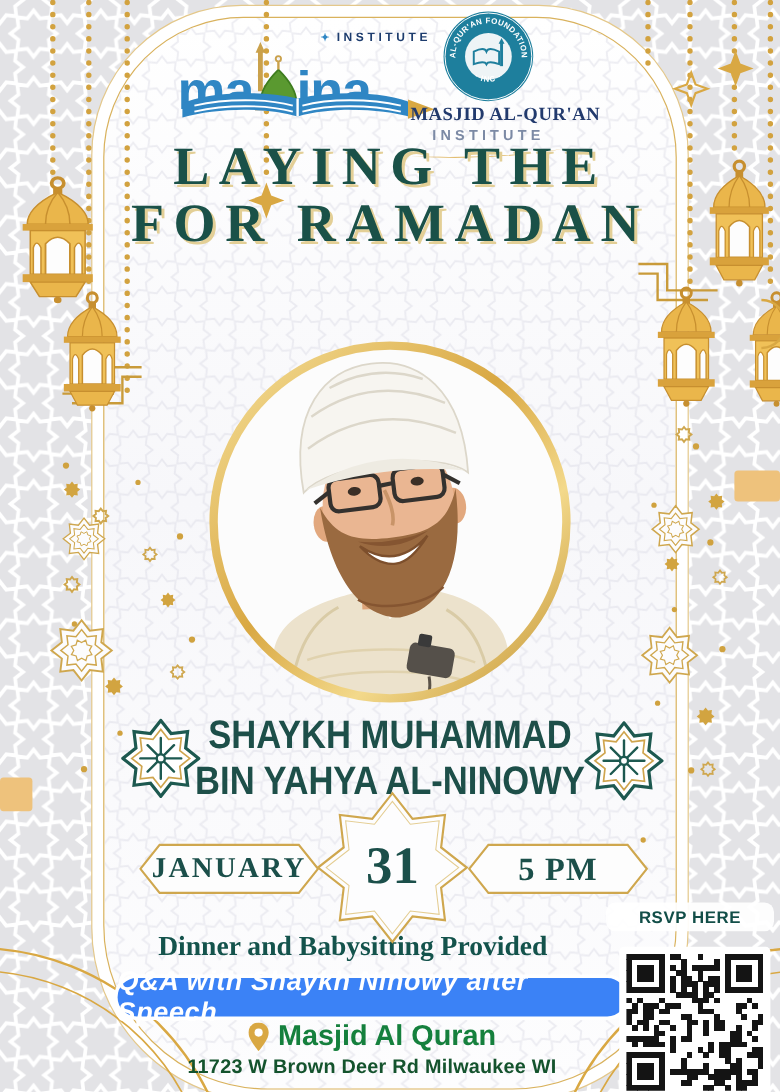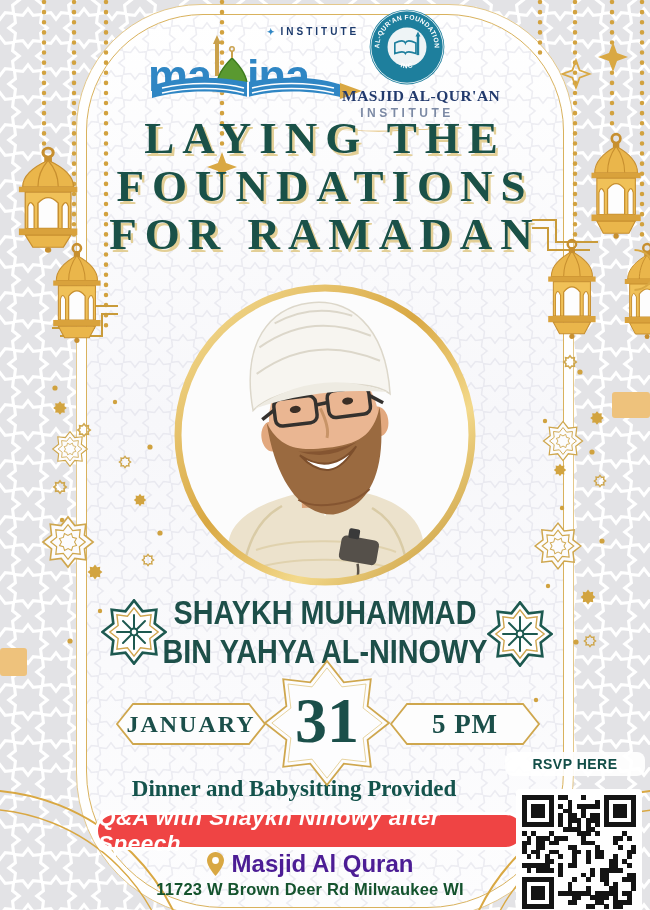--- a/index.html
+++ b/index.html
@@ -54,31 +54,31 @@
   
   .ribbon{z-index:5;width:150px;height:48px;}
   .ribbon .txt{position:absolute;left:0;top:0;width:100%;height:100%;display:flex;
     align-items:center;justify-content:center;font-family:"Liberation Serif",serif;
     font-weight:bold;color:#1b4f4a;}
   .month .txt{font-size:24px;letter-spacing:2px;}
   .time .txt{font-size:27px;letter-spacing:1px;}
   .datestar{left:263px;top:659px;width:128px;height:128px;z-index:6;}
   .datestar .day{position:absolute;left:0;top:0;width:100%;height:100%;display:flex;
     align-items:center;justify-content:center;font-family:"Liberation Serif",serif;
-    font-weight:bold;font-size:64px;color:#1b4f4a;padding-bottom:4px;box-sizing:border-box;}
+    font-weight:bold;font-size:44px;color:#1b4f4a;padding-bottom:4px;box-sizing:border-box;}
 
   
   .note{left:64px;top:776px;width:460px;z-index:5;text-align:center;
     font-family:"Liberation Serif",serif;font-weight:bold;font-size:23px;color:#14534c;}
-  .banner{left:95px;top:812px;width:430px;height:38px;z-index:6;background:#ef4444;
+  .banner{left:95px;top:812px;width:430px;height:38px;z-index:6;background:#3b82f6;
     border:3px solid #ffffff;border-radius:20px;box-sizing:border-box;
     display:flex;align-items:center;justify-content:center;}
   .banner span{color:#ffffff;font-style:italic;font-weight:bold;font-size:22.5px;letter-spacing:.5px;}
   .venue{left:80px;top:850px;width:460px;z-index:5;display:flex;align-items:center;
-    justify-content:center;gap:8px;color:#4c1d95;font-weight:bold;font-size:24px;}
+    justify-content:center;gap:8px;color:#15803d;font-weight:bold;font-size:24px;}
   .address{left:80px;top:880px;width:460px;z-index:5;text-align:center;
     color:#14532d;font-weight:bold;font-size:16.5px;letter-spacing:.2px;}
 
   
   .rsvp{left:505px;top:752px;width:140px;z-index:6;text-align:center;
     background:rgba(255,255,255,.92);border-radius:8px;padding:4px 0;
     color:#124e48;font-weight:bold;font-size:14px;letter-spacing:.5px;}
   .qr{left:516px;top:789px;width:126px;height:128px;z-index:6;background:#ffffff;
     border-radius:4px;padding:6px;box-sizing:border-box;}
 </style>
@@ -280,21 +280,20 @@
     </svg>
     <div class="l1">MASJID AL-QUR'AN</div>
     <div class="l2">INSTITUTE</div>
     <svg class="swoosh" width="130" height="10" viewBox="0 0 130 10">
       <path d="M0,8 C40,10 95,8 128,2 L92,7 C55,10 25,10 0,8 Z" fill="#d9a843"></path>
     </svg>
   </div>
 
   <div class="abs title">
     <div>LAYING THE</div>
-    <div>FOUNDATIONS</div>
     <div>FOR RAMADAN</div>
   </div>
 
   <div class="abs photo">
     <svg width="310" height="310" viewBox="0 0 310 310">
       <defs>
         <clipPath id="pclip">
             <circle cx="155" cy="155" r="146"></circle>
           </clipPath>
         <linearGradient id="goldring" x1="0" y1="0" x2="1" y2="1">

